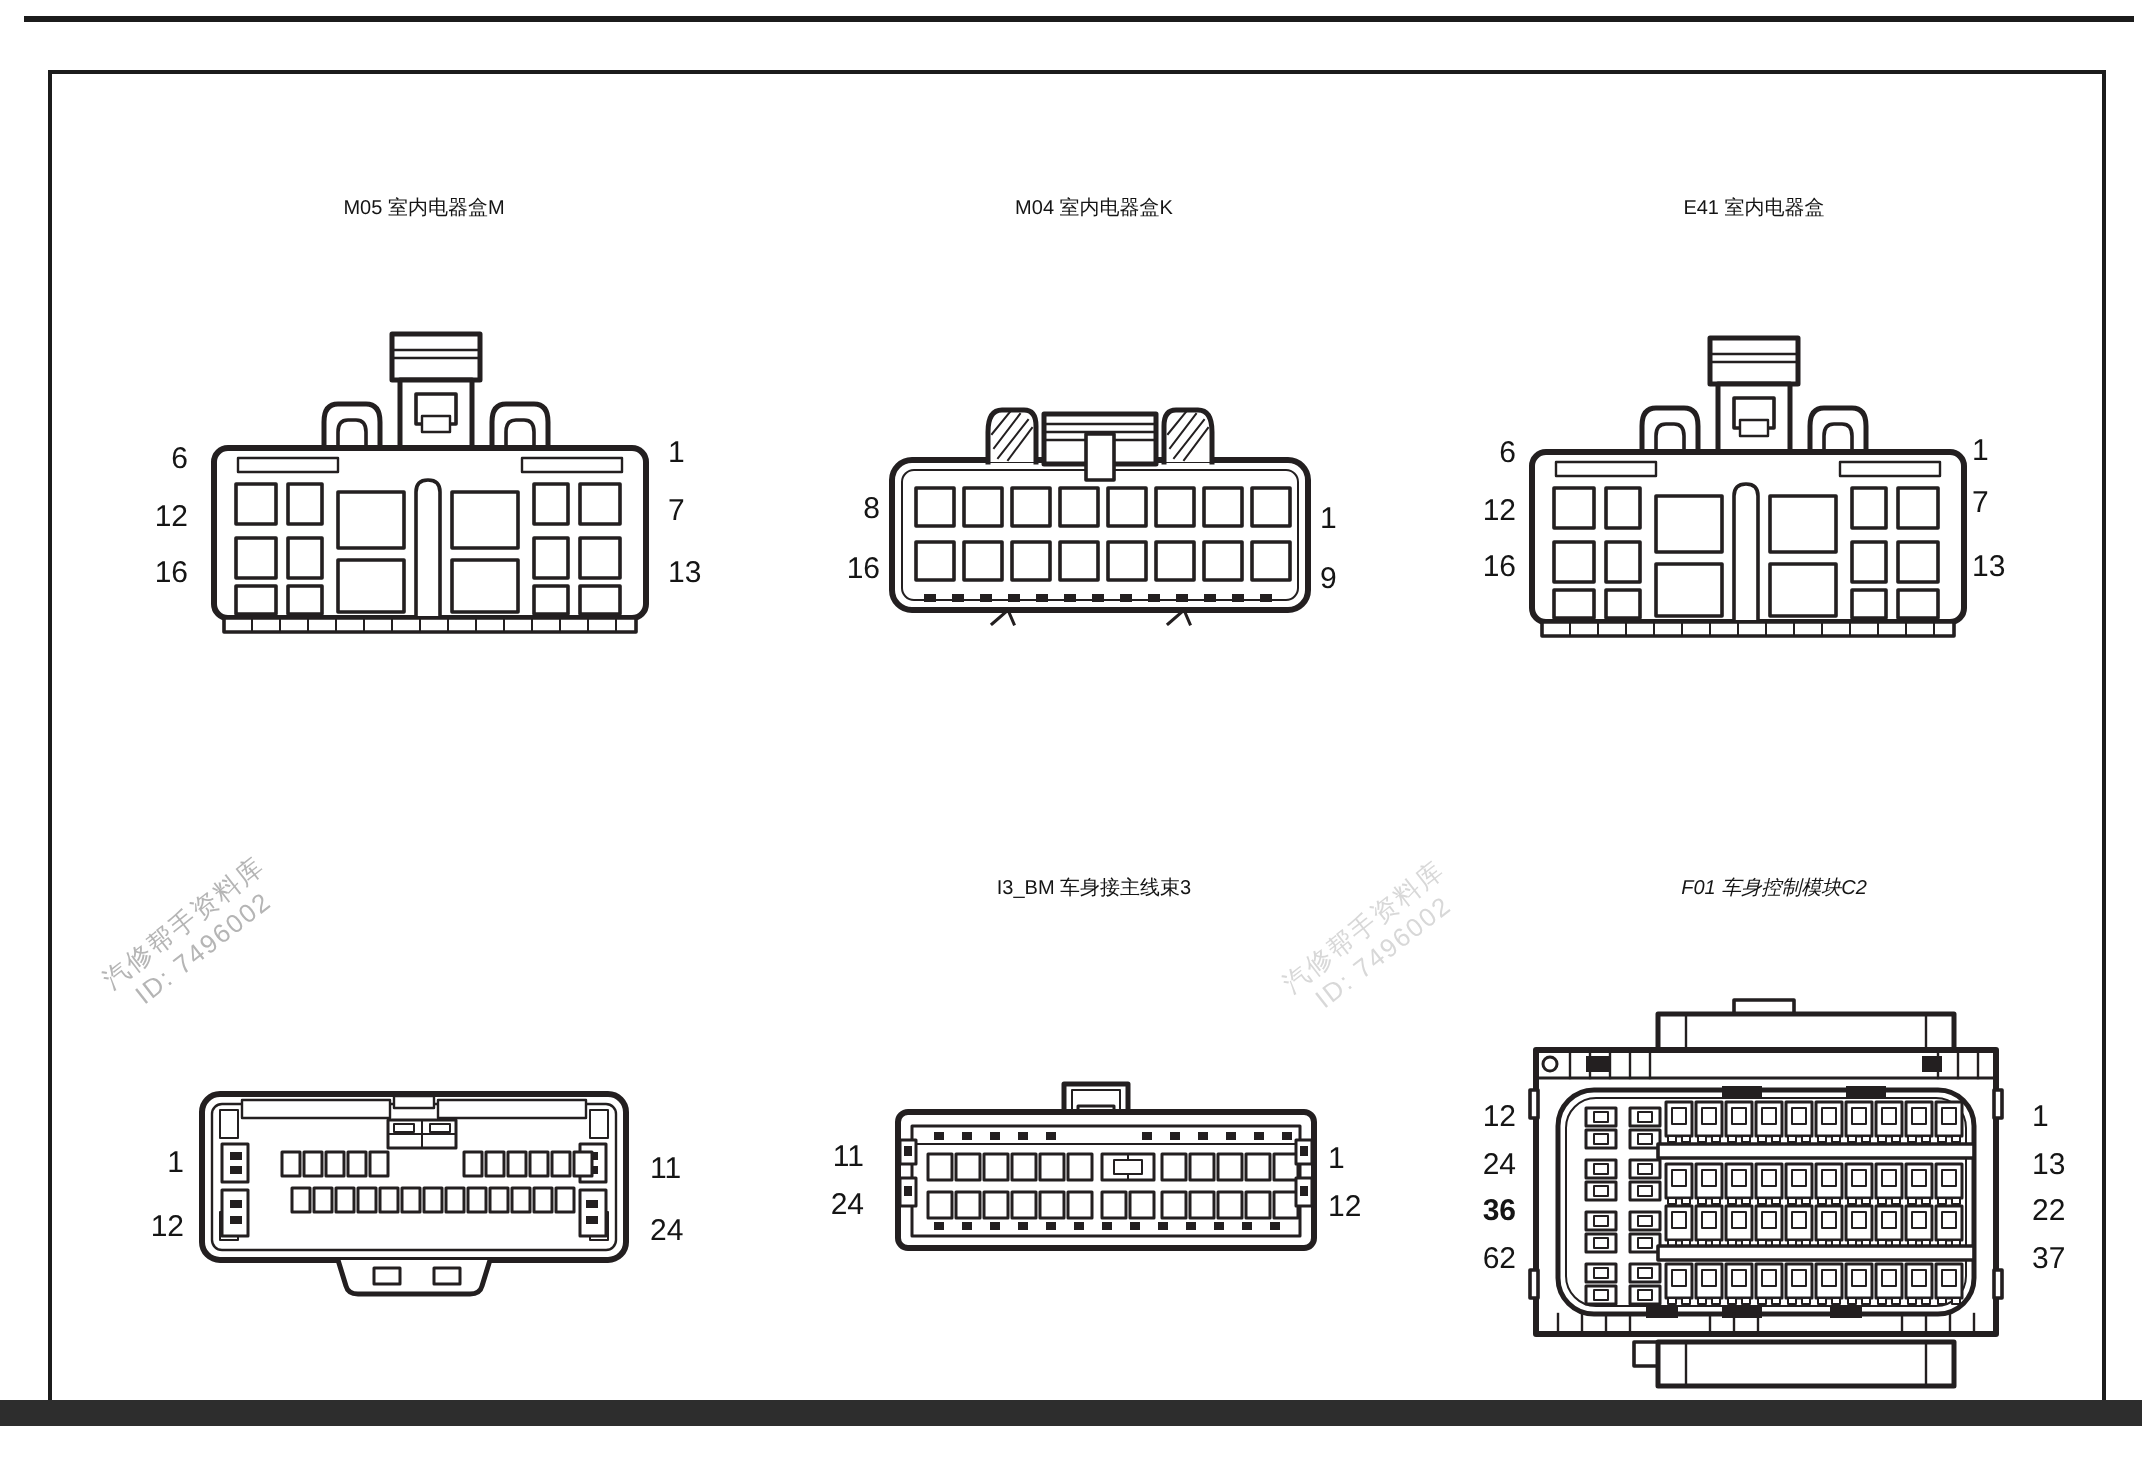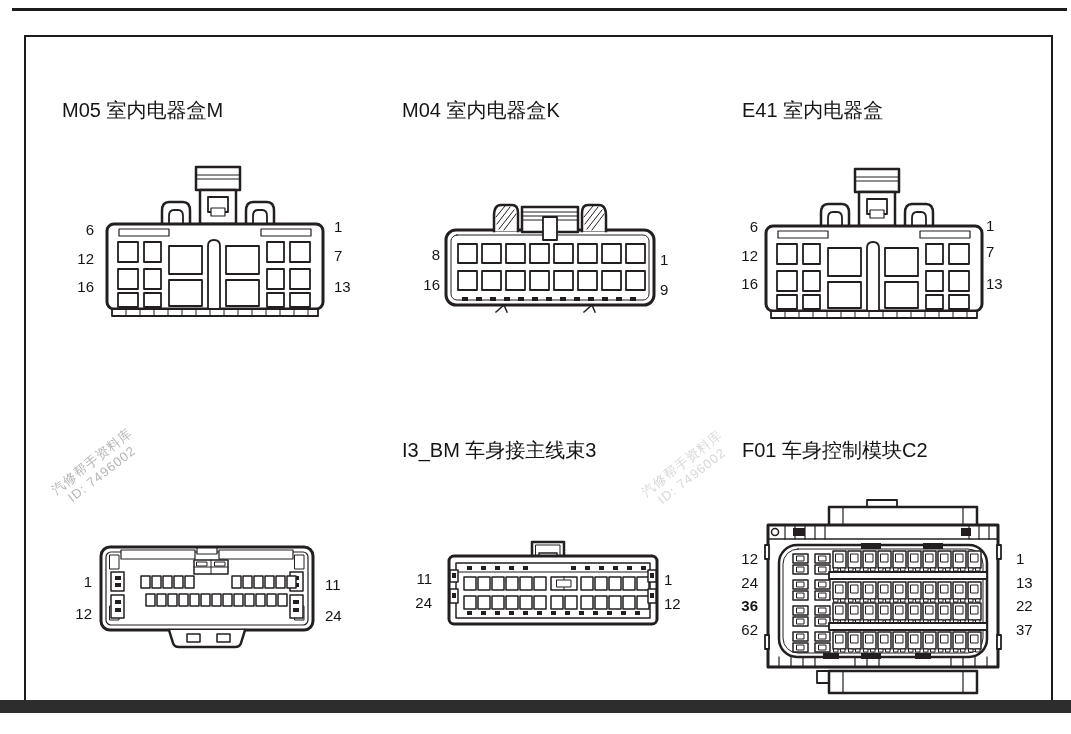--- a/index.html
+++ b/index.html
@@ -3,21 +3,21 @@
 <meta charset="utf-8">
 <style>
   html,body{margin:0;padding:0;background:#fff;}
   .page{position:relative;width:1071px;height:734px;background:#fff;overflow:hidden;
         font-family:"Liberation Sans","DejaVu Sans",sans-serif;color:#1a1a1a;}
   .top-rule{position:absolute;left:12px;top:8px;width:1055px;height:3px;background:#1c1c1c;}
   .panel{position:absolute;left:24px;top:35px;width:1029px;height:665px;
          border:2px solid #1c1c1c;border-bottom:none;background:#fff;box-sizing:border-box;}
   .bottom-bar{position:absolute;left:0;top:700px;width:1071px;height:13px;background:#2d2d2d;}
   .figure{position:absolute;}
-  .fig-title{position:absolute;top:0;left:0;right:0;font-size:20px;
+  .fig-title{position:absolute;top:0;left:0;right:0;text-align:center;font-size:10px;
              color:#151515;white-space:nowrap;}
   .pin-label{position:absolute;font-size:15px;color:#151515;width:30px;line-height:16px;}
   .pin-label.pl{text-align:right;}
   .pin-label.pr{text-align:left;}
   svg.cdraw{position:absolute;overflow:visible;}
   .ln rect,.ln path,.ln line,.ln circle{fill:#fff;stroke:#231f20;stroke-linejoin:round;stroke-linecap:square;}
   .ln line{fill:none;}
   .ln .nf{fill:none;}
   .ln .s3{stroke-width:3;}
   .ln .s25{stroke-width:2.5;}
@@ -434,21 +434,21 @@
       <svg class="cdraw" style="left:45px;top:103px;" width="212" height="88" viewBox="0 0 212 88">
           <use href="#sym-i3bm"></use>
         </svg>
       <span class="pin-label pl" style="left:0px;top:134px;">11</span>
       <span class="pin-label pl" style="left:0px;top:158px;">24</span>
       <span class="pin-label pr" style="left:262px;top:135px;">1</span>
       <span class="pin-label pr" style="left:262px;top:159px;">12</span>
     </div>
 
     <div class="figure" style="left:696px;top:400px;width:310px;height:270px;">
-      <div class="fig-title" style="left:20px;">F01 车身控制模块C2</div>
+      <div class="fig-title" style="left:20px;font-style:italic;">F01 车身控制模块C2</div>
       <svg class="cdraw" style="left:43px;top:62px;" width="236" height="196" viewBox="0 0 236 196">
           <use href="#sym-f01"></use>
         </svg>
       <span class="pin-label pl" style="left:6px;top:114px;">12</span>
       <span class="pin-label pl" style="left:6px;top:138px;">24</span>
       <span class="pin-label pl" style="left:6px;top:161px;font-weight:bold;">36</span>
       <span class="pin-label pl" style="left:6px;top:185px;">62</span>
       <span class="pin-label pr" style="left:294px;top:114px;">1</span>
       <span class="pin-label pr" style="left:294px;top:138px;">13</span>
       <span class="pin-label pr" style="left:294px;top:161px;">22</span>

